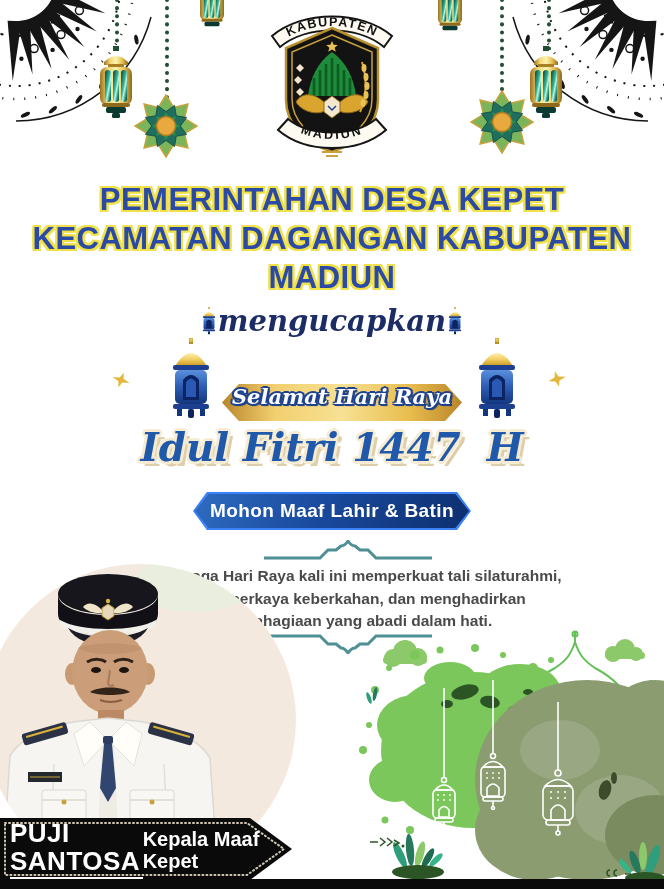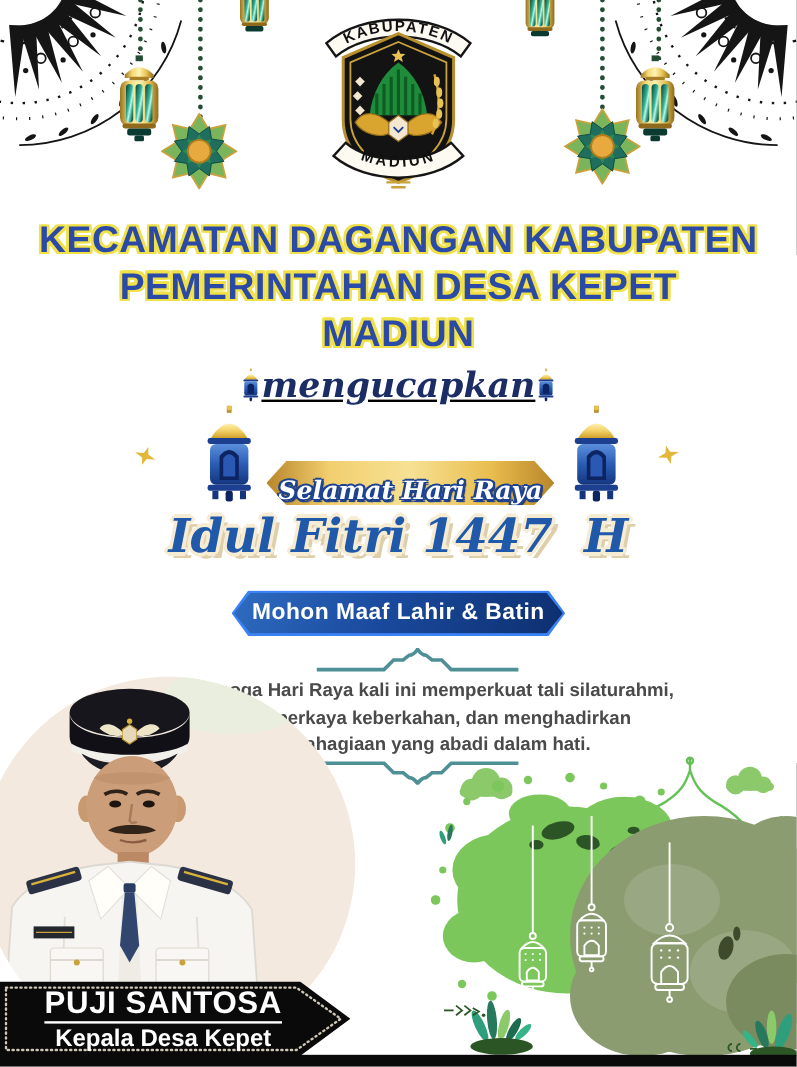--- a/index.html
+++ b/index.html
@@ -15,33 +15,33 @@
     position:absolute;top:180px;left:0;width:664px;text-align:center;
     font-weight:800;font-size:31px;line-height:39px;letter-spacing:.5px;
     color:#2b4aa5;
     text-shadow:-2px -2px 0 #f0e14a,2px -2px 0 #f0e14a,-2px 2px 0 #f0e14a,
       2px 2px 0 #f0e14a,-2px 0 0 #f0e14a,2px 0 0 #f0e14a,0 -2px 0 #f0e14a,0 2px 0 #f0e14a;
   }
 
   
   .intro-row{
     position:absolute;top:304px;left:0;width:664px;
-    display:flex;justify-content:center;align-items:center;gap:1px;text-decoration:underline;
+    display:flex;justify-content:center;align-items:center;gap:1px;
   }
   .intro-text{
     font-family:"DejaVu Serif",serif;font-style:italic;font-weight:bold;
     font-size:29px;color:#1c2d66;
   }
 
   
   .gold-banner{
     position:absolute;top:384px;left:222px;width:240px;height:37px;
     clip-path:polygon(0 50%,7% 0,93% 0,100% 50%,93% 100%,7% 100%);
     background:linear-gradient(90deg,#b8862a 0%,#f2cf6f 22%,#f7e194 50%,#e9bd4e 78%,#b8862a 100%);
-    display:flex;align-items:flex-end;justify-content:center;
+    display:flex;align-items:flex-start;justify-content:center;
   }
   .gold-banner span{
     font-family:"DejaVu Serif",serif;font-style:italic;font-weight:bold;
     font-size:21px;color:#ffffff;
     text-shadow:-2px -1px 0 #1e4390,2px -1px 0 #1e4390,-2px 1px 0 #1e4390,
       2px 1px 0 #1e4390,0 2px 0 #1e4390,0 -2px 0 #1e4390,2px 2px 1px #16316b;
   }
 
   
   .headline{
@@ -77,21 +77,21 @@
   
   .photo-circle{
     position:absolute;top:564px;left:-16px;width:312px;height:312px;
     border-radius:50%;background:#f3e9df;overflow:hidden;
   }
 
   
   .official-banner{position:absolute;top:818px;left:0;width:292px;height:62px;}
   .official-text{
     position:absolute;top:818px;left:0;width:292px;height:62px;
-    display:flex;flex-direction:column;align-items:center;justify-content:center;
+    display:flex;flex-direction:row;align-items:center;justify-content:center;
     padding-right:30px;padding-left:10px;box-sizing:border-box;color:#fff;
   }
   .official-name{
     font-size:26px;font-weight:800;letter-spacing:.5px;
     border-bottom:2.5px solid #fff;padding-bottom:2px;line-height:28px;
   }
   .official-role{font-size:20px;font-weight:700;margin-top:2px;line-height:22px;}
 
   .bottom-bar{position:absolute;top:879px;left:0;width:664px;height:10px;background:#0a0a0a;}
 </style>
@@ -296,22 +296,22 @@
     <text font-size="12.5" font-weight="bold" fill="#111" letter-spacing="1.5" font-family="Liberation Sans,sans-serif">
       <textPath href="#lgArcT" startOffset="50%" text-anchor="middle">KABUPATEN</textPath>
     </text>
     <text font-size="12.5" font-weight="bold" fill="#111" letter-spacing="2.5" font-family="Liberation Sans,sans-serif">
       <textPath href="#lgArcB" startOffset="50%" text-anchor="middle">MADIUN</textPath>
     </text>
     <path d="M60 148 H80 M64 152 H76" stroke="#caa23d" stroke-width="2" fill="none"></path>
   </svg>
 
   <div class="title-block">
+    <div>PEMERINTAHAN DESA KEPET</div>
     <div>KECAMATAN DAGANGAN KABUPATEN</div>
-    <div>PEMERINTAHAN DESA KEPET</div>
     <div>MADIUN</div>
   </div>
 
   <div class="intro-row">
     <svg width="16" height="28" viewBox="0 0 46 82">
       <defs>
         <linearGradient id="lgGoldB" x1="0" y1="0" x2="0" y2="1">
           <stop offset="0" stop-color="#fff1ae"></stop>
             <stop offset=".5" stop-color="#f0cd62"></stop>
           <stop offset="1" stop-color="#c9981f"></stop>
@@ -607,18 +607,18 @@
       <circle cx="168" cy="238" r="2.5" fill="#c9a23d"></circle>
     </svg>
   </div>
 
   <svg class="official-banner" width="292" height="62" viewBox="0 0 292 62">
     <polygon points="0,0 250,0 292,31 250,62 0,62" fill="#0a0a0a"></polygon>
     <polygon points="5,5 247,5 284,31 247,57 5,57" fill="none" stroke="#cfc6b4" stroke-width="2" stroke-dasharray="1 3" stroke-linecap="round"></polygon>
   </svg>
   <div class="official-text">
     <div class="official-name">PUJI SANTOSA</div>
-    <div class="official-role">Kepala Desa Kepet</div>
+    <div class="official-role">Kepala Maaf Kepet</div>
   </div>
 
   <div class="bottom-bar"></div>
 
 </div>
 
 </body></html>

